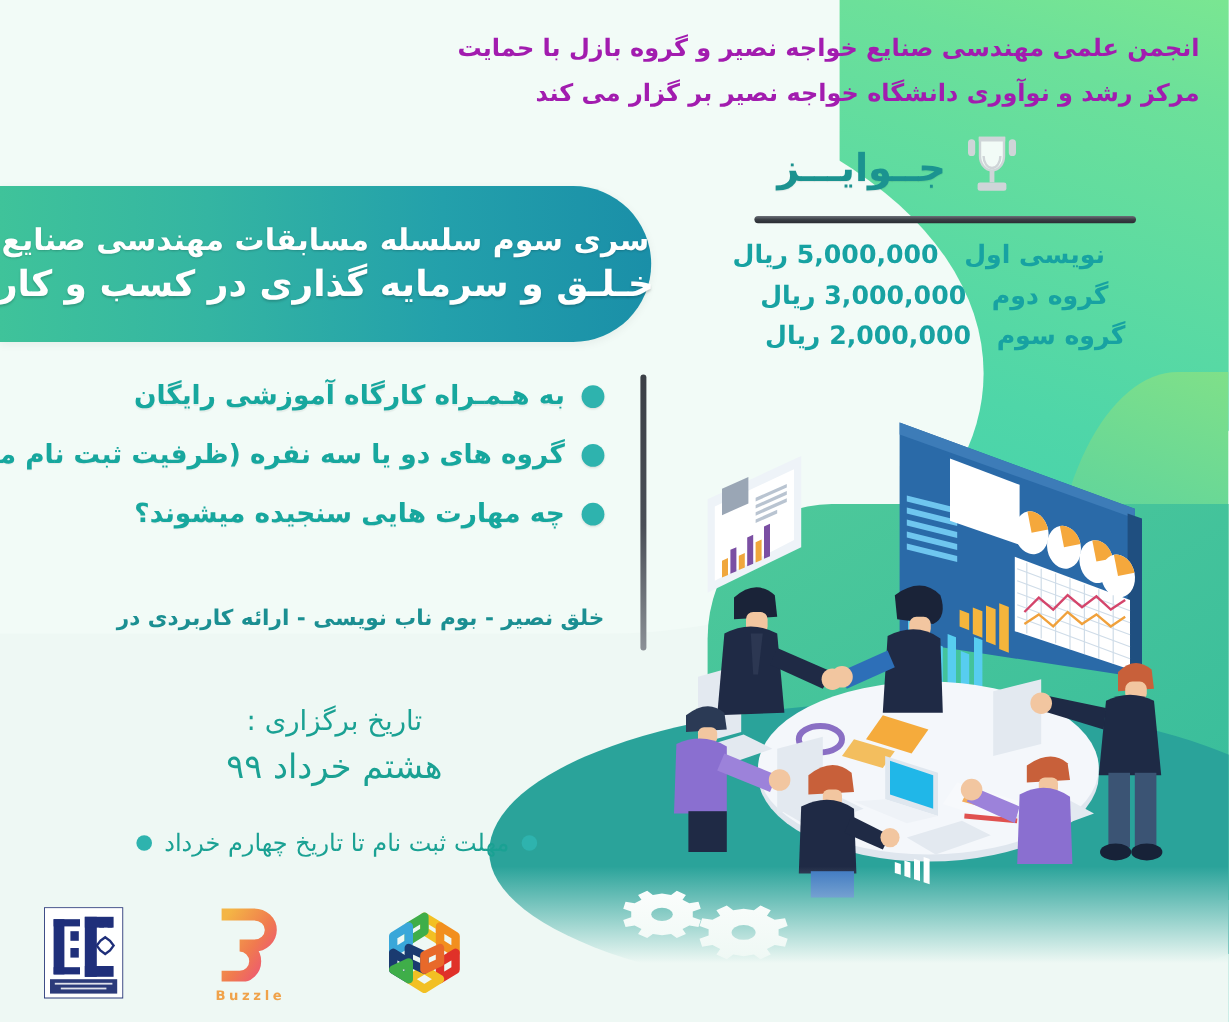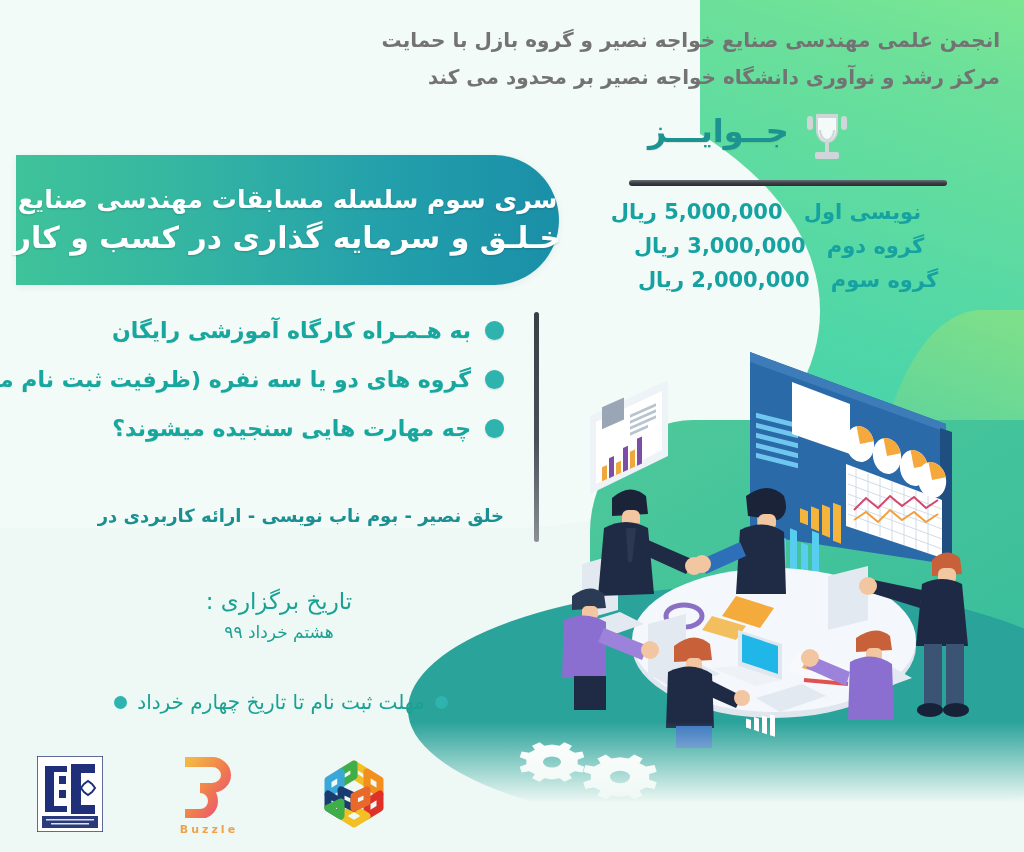--- a/index.html
+++ b/index.html
@@ -46,44 +46,44 @@
   }
   .bg-bottom-fade{
     position:absolute;left:0;bottom:0;width:1024px;height:130px;
     background:linear-gradient(180deg,rgba(238,248,244,0) 0%,#eef8f4 62%);
   }
 
   
   .header{
     position:absolute;top:22px;right:24px;width:660px;
     text-align:right;direction:rtl;
-    color:#737373;font-weight:bold;font-size:20px;line-height:1.85;
+    color:#a21caf;font-weight:bold;font-size:20px;line-height:1.85;
     letter-spacing:0px;
   }
 
   
   .banner{
-    position:absolute;left:16px;top:155px;width:543px;height:130px;
+    position:absolute;left:0;top:155px;width:543px;height:130px;
     background:linear-gradient(90deg,#3fc39a 0%,#34b5a2 32%,#23a0ab 68%,#1a8fa8 100%);
     border-radius:0 70px 70px 0;
     display:flex;flex-direction:column;justify-content:center;align-items:center;
     box-shadow:0 2px 8px rgba(0,0,0,.06);
   }
   .banner-line{
     color:#ffffff;font-weight:bold;direction:rtl;text-align:center;
     text-shadow:0 1px 2px rgba(0,0,0,.18);white-space:nowrap;
   }
   .banner-line-1{font-size:25px;margin-bottom:6px;letter-spacing:1px;}
   .banner-line-2{font-size:30px;letter-spacing:2px;}
 
   
   .prizes{
     position:absolute;right:36px;top:112px;width:400px;text-align:right;direction:rtl;
   }
-  .prizes-head{display:flex;align-items:flex-start;justify-content:flex-start;
+  .prizes-head{display:flex;align-items:center;justify-content:flex-start;
     flex-direction:row-reverse;gap:16px;padding-left:60px;}
   .prizes-title{
     color:#1b9390;font-size:32px;font-weight:bold;letter-spacing:3px;
     text-shadow:0 1px 1px rgba(0,0,0,.08);
   }
   .trophy-icon{display:block;}
   .prizes-rule{
     margin:12px 0 14px 0;height:6px;width:318px;margin-right:auto;margin-left:auto;
     background:linear-gradient(180deg,#6c7078 0%,#3a3e45 50%,#2a2d33 100%);
     border-radius:3px;
@@ -136,21 +136,21 @@
 
   
   .date-block{
     position:absolute;right:555px;top:588px;width:0;
   }
   .date-inner{
     position:absolute;right:0;top:0;width:380px;text-align:center;
     direction:rtl;color:#1aa193;
   }
   .date-title{font-size:23px;letter-spacing:1px;margin-bottom:8px;}
-  .date-value{font-size:17px;letter-spacing:1px;}
+  .date-value{font-size:28px;letter-spacing:1px;}
   .deadline{
     position:absolute;right:553px;top:690px;width:0;
   }
   .deadline-inner{
     position:absolute;right:0;top:0;width:380px;text-align:center;direction:rtl;
     display:flex;align-items:center;justify-content:center;gap:10px;
     color:#1aa193;font-size:20px;white-space:nowrap;
   }
   .dl-dot{width:13px;height:13px;border-radius:50%;background:#2eb3ae;flex:0 0 auto;}
 
@@ -365,21 +365,21 @@
           <ellipse cx="0" cy="0" rx="10" ry="6.2" fill="#2aa39a"></ellipse>
         </g>
       </g>
     </svg>
   </div>
 
   <div class="bg-bottom-fade"></div>
 
   <div class="header">
     <div>انجمن علمی مهندسی صنایع خواجه نصیر و گروه بازل با حمایت</div>
-    <div>مرکز رشد و نوآوری دانشگاه خواجه نصیر بر محدود می کند</div>
+    <div>مرکز رشد و نوآوری دانشگاه خواجه نصیر بر گزار می کند</div>
   </div>
 
   <div class="banner">
     <div class="banner-line banner-line-1">سری سوم سلسله مسابقات مهندسی صنایع</div>
     <div class="banner-line banner-line-2">خـلـق و سرمایه گذاری در کسب و کار</div>
   </div>
 
   <div class="prizes">
     <div class="prizes-head">
       <span class="prizes-title">جــوایـــز</span>

